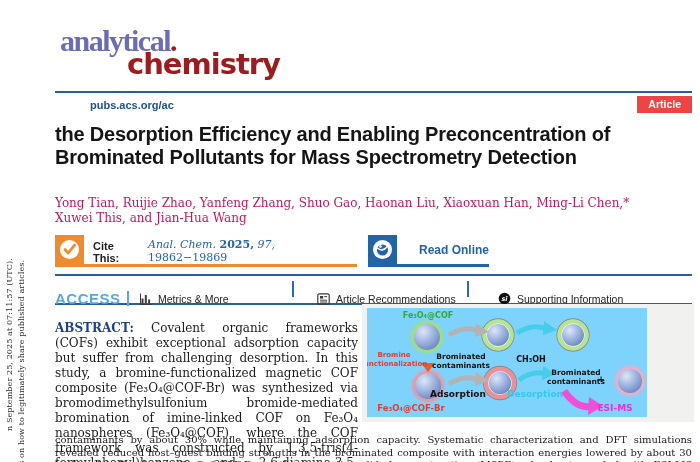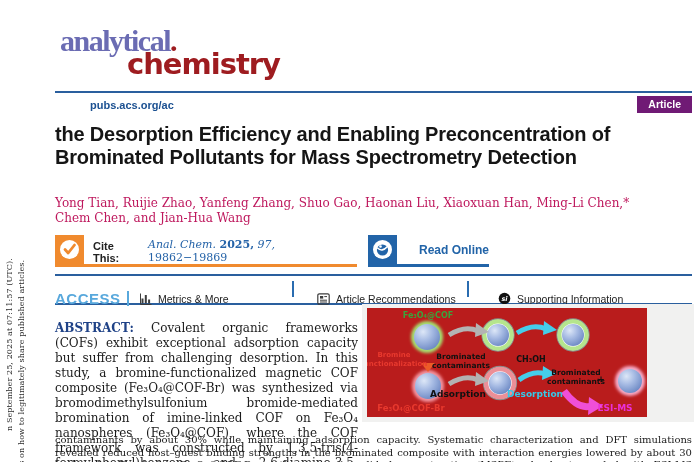--- a/index.html
+++ b/index.html
@@ -23,21 +23,21 @@
     letter-spacing:-1.5px;font-family:Liberation Serif, serif;
   }
   .logo-dot{color:#9e1c20;}
   .logo-w2{
     position:absolute;left:67px;top:23px;font-size:29px;font-weight:bold;color:#9e1c20;
     letter-spacing:-1px;font-family:"DejaVu Sans", sans-serif;
   }
   .rule-top{position:absolute;left:55px;top:91px;width:637px;height:2px;background:#2a5f9e;}
   .site-url{position:absolute;left:55px;top:99px;font-size:11px;font-weight:bold;color:#1b5091;padding-left:35px;}
   .badge{
-    position:absolute;right:8px;top:96px;background:#701a75;color:#ffffff;
+    position:absolute;right:8px;top:96px;background:#ef4444;color:#ffffff;
     font-size:10.5px;font-weight:bold;padding:2px 11px 3px 11px;
   }
 
   
   .title{position:absolute;left:55px;top:123px;width:640px;color:#151515;
     font-size:20px;font-weight:bold;line-height:23px;letter-spacing:-0.2px;}
   .authors{position:absolute;left:55px;top:196px;width:640px;
     font-family:"DejaVu Serif", serif;font-size:12px;line-height:15px;color:#be185d;}
 
   
@@ -74,21 +74,21 @@
   }
   .abs-label{font-weight:bold;color:#1f4287;}
   .abs-cont{
     position:absolute;left:55px;top:424px;width:637px;
     font-family:"DejaVu Serif", serif;font-size:10px;line-height:12.6px;color:#1b1b1b;
     text-align:justify;
   }
 
   
   .ga-box{position:absolute;left:362px;top:304px;width:332px;height:118px;background:#f1f1f0;}
-  .ga-inner{position:absolute;left:5px;top:4px;width:280px;height:109px;background:#b91c1c;text-decoration:underline;}
+  .ga-inner{position:absolute;left:5px;top:4px;width:280px;height:109px;background:#7dd3fc;text-decoration:underline;}
   .ga-inner svg{display:block;}
   svg text{font-family:"DejaVu Sans", sans-serif;font-weight:bold;}
 </style>
 </head>
 <body>
 
 <div class="wm" id="wm1">n September 25, 2025 at 07:11:57 (UTC).</div>
 <div class="wm" id="wm2">ns on how to legitimately share published articles.</div>
 
 <div class="logo">
@@ -98,21 +98,21 @@
 <div class="rule-top"></div>
 <div class="site-url">pubs.acs.org/ac</div>
 <div class="badge">Article</div>
 
 <div class="title">
   <div>the Desorption Efficiency and Enabling Preconcentration of</div>
   <div>Brominated Pollutants for Mass Spectrometry Detection</div>
 </div>
 <div class="authors">
   <div>Yong Tian, Ruijie Zhao, Yanfeng Zhang, Shuo Gao, Haonan Liu, Xiaoxuan Han, Ming-Li Chen,*</div>
-  <div>Chem Chen, and Jian-Hua Wang</div>
+  <div>Xuwei This, and Jian-Hua Wang</div>
 </div>
 
 <div class="cite-bar">
   <svg class="cite-icon" width="29" height="29" viewBox="0 0 29 29">
     <rect x="0" y="0" width="29" height="29" fill="#f08a2e"></rect>
     <circle cx="14.5" cy="14.5" r="9.5" fill="#ffffff"></circle>
     <path d="M10,14.5 L13.2,18 L19.5,10" stroke="#f08a2e" stroke-width="2.8" fill="none" stroke-linecap="round" stroke-linejoin="round"></path>
   </svg>
   <span class="cite-label">Cite This:</span>
   <span class="cite-ref">

